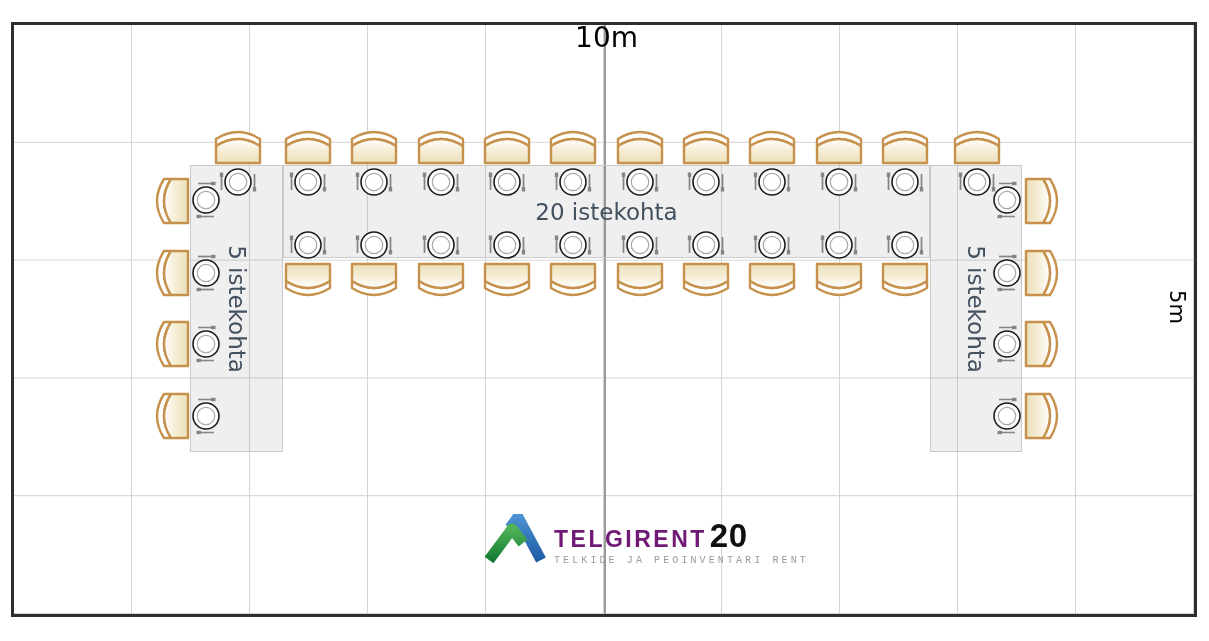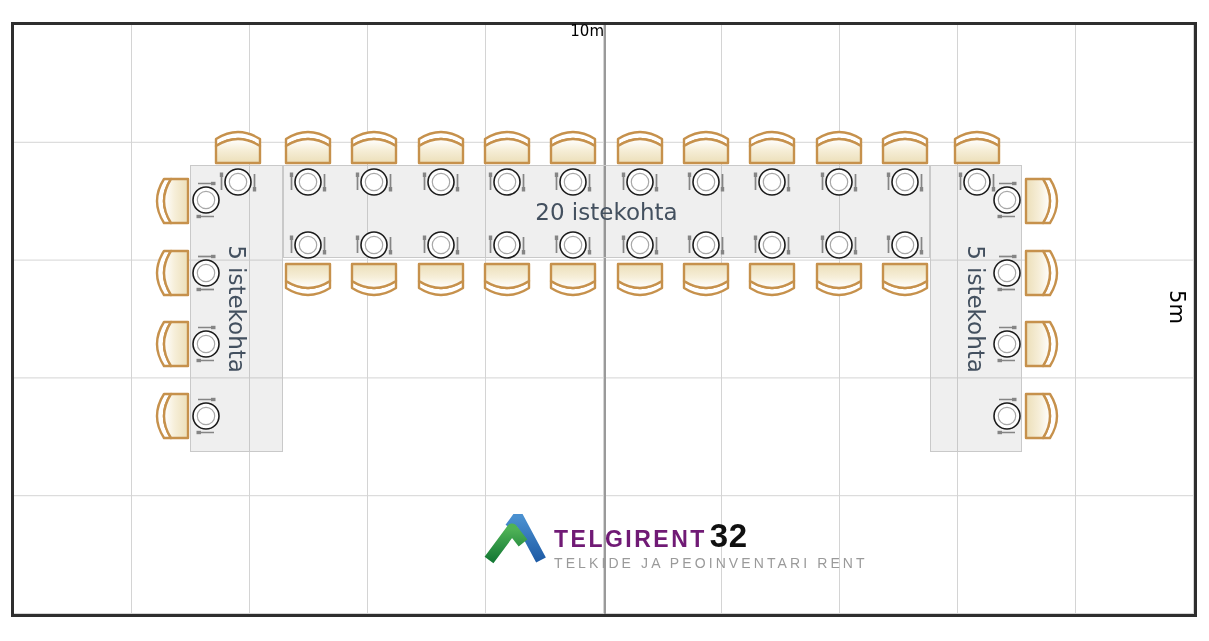--- a/index.html
+++ b/index.html
@@ -11,21 +11,21 @@
     position:absolute;left:11px;top:22px;width:1186px;height:595px;
     box-sizing:border-box;border:3px solid #2e2e2e;background-color:#fff;
     background-image:
       linear-gradient(to right,#d4d4d4 1px,transparent 1px),
       linear-gradient(to bottom,#d4d4d4 1px,transparent 1px);
     background-size:118px 117.8px;
     background-position:-1px -1px;
   }
   .center-line{position:absolute;left:590px;top:0;width:2px;height:100%;background:#9a9a9a;}
   .label-10m{
-    position:absolute;right:590px;top:-2px;font-size:15px;color:#000;
+    position:absolute;right:556px;top:-2px;font-size:28px;color:#000;
     white-space:nowrap;line-height:1.1;
   }
   .label-5m{
     position:absolute;left:1146px;top:269px;width:34px;height:26px;
     font-size:21px;color:#000;text-align:center;white-space:nowrap;line-height:26px;
     transform:rotate(90deg);
   }
   .table{
     position:absolute;background:rgba(125,125,125,0.12);
     border:1px solid #c9c9c9;box-sizing:border-box;padding-left:40px;
@@ -52,21 +52,21 @@
   .brand-row{white-space:nowrap;line-height:1;}
   .brand{
     font-family:"Liberation Sans",sans-serif;font-weight:700;font-size:23px;
     letter-spacing:2.5px;color:#701a75;vertical-align:baseline;
   }
   .brand24{
     font-family:"Liberation Sans",sans-serif;font-weight:800;font-size:33px;
     letter-spacing:0.5px;color:#101010;vertical-align:baseline;margin-left:3px;
   }
   .tagline{
-    font-family:Liberation Sans, sans-serif;font-size:14px;letter-spacing:3.1px;
+    font-family:Liberation Mono, monospace;font-size:10px;letter-spacing:3.1px;
     color:#9a9a9a;margin-top:4px;white-space:nowrap;line-height:1;
   }
   .defs-svg{position:absolute;width:0;height:0;}
 </style>
 </head>
 <body>
 
 <div class="canvas">
 
   <svg class="defs-svg" aria-hidden="true">
@@ -587,19 +587,19 @@
     <div class="label-5m">5m</div>
   </div>
 
   <div class="logo">
     <svg class="logo-icon" width="62" height="50" viewBox="0 0 62 50">
       <path d="M26 14 L34 3 L57 46" fill="none" stroke="url(#blueG)" stroke-width="11" stroke-linejoin="round"></path>
       <path d="M5 46 L28 15 L39 29" fill="none" stroke="url(#greenG)" stroke-width="11" stroke-linejoin="round"></path>
     </svg>
     <div class="logo-text">
       <div class="brand-row">
-        <span class="brand">TELGIRENT</span><span class="brand24">32</span>
+        <span class="brand">TELGIRENT</span><span class="brand24">20</span>
       </div>
       <div class="tagline">TELKIDE JA PEOINVENTARI RENT</div>
     </div>
   </div>
 
 </div>
 
 </body></html>

